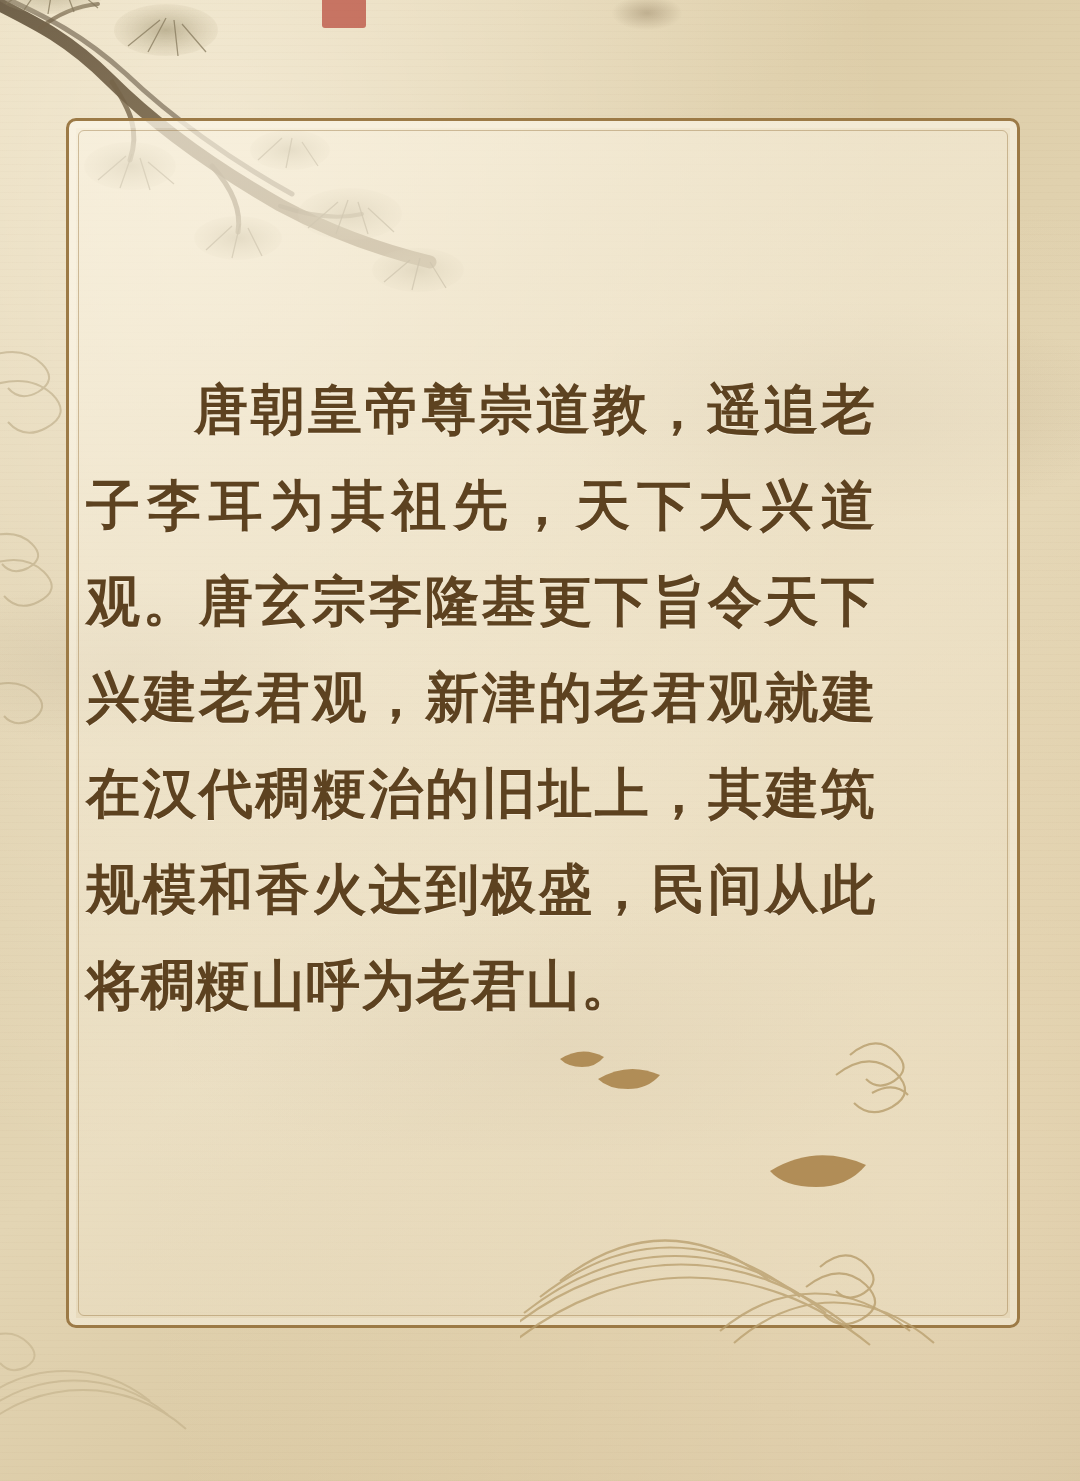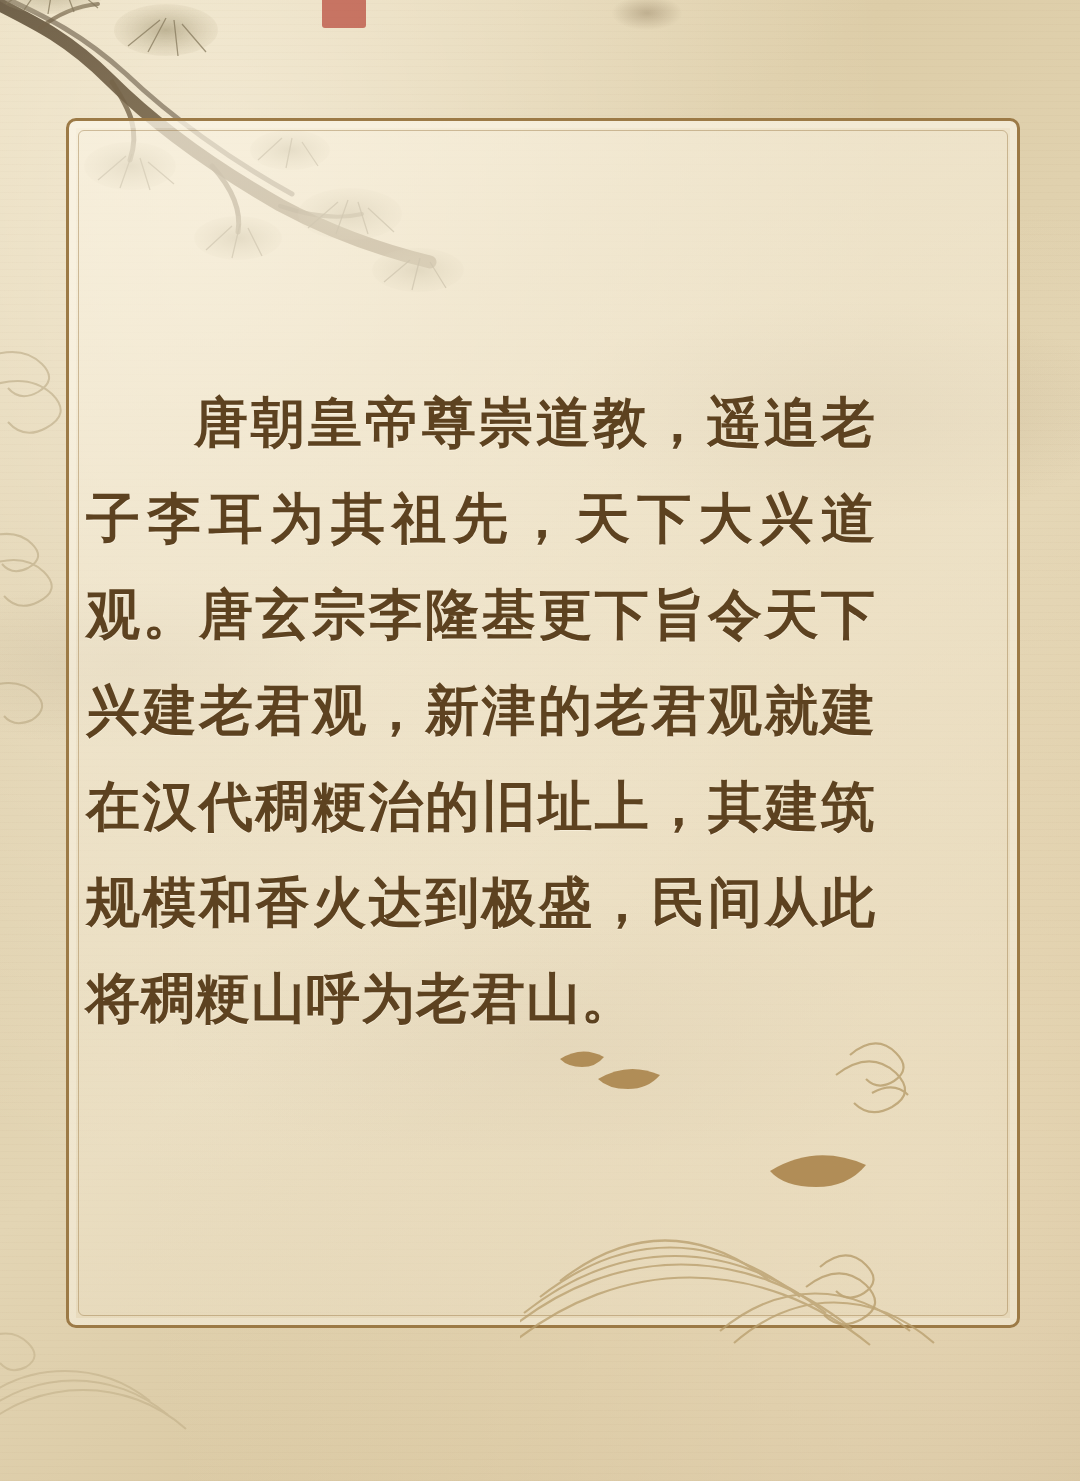--- a/index.html
+++ b/index.html
@@ -122,31 +122,31 @@
     width: 220px;
     height: 160px;
     pointer-events: none;
     opacity: 0.5;
   }
 
   
   .body-text {
     position: absolute;
     left: 86px;
-    top: 320px;
+    top: 308px;
     width: 790px;
     color: #5d4220;
     font-weight: bold;
     font-size: 54px;
     line-height: 96px;
     letter-spacing: 1px;
     text-indent: 108px;
     text-align: justify;
     text-justify: inter-character;
-    font-family: Liberation Sans, sans-serif;
+    font-family: Liberation Serif, serif;
     text-shadow: 0 1px 0 rgba(255,250,235,0.5);
   }
 </style>
 </head>
 <body>
 
 <div class="poster">
 
   <div class="paper-texture"></div>
   <div class="ink-wash"></div>

